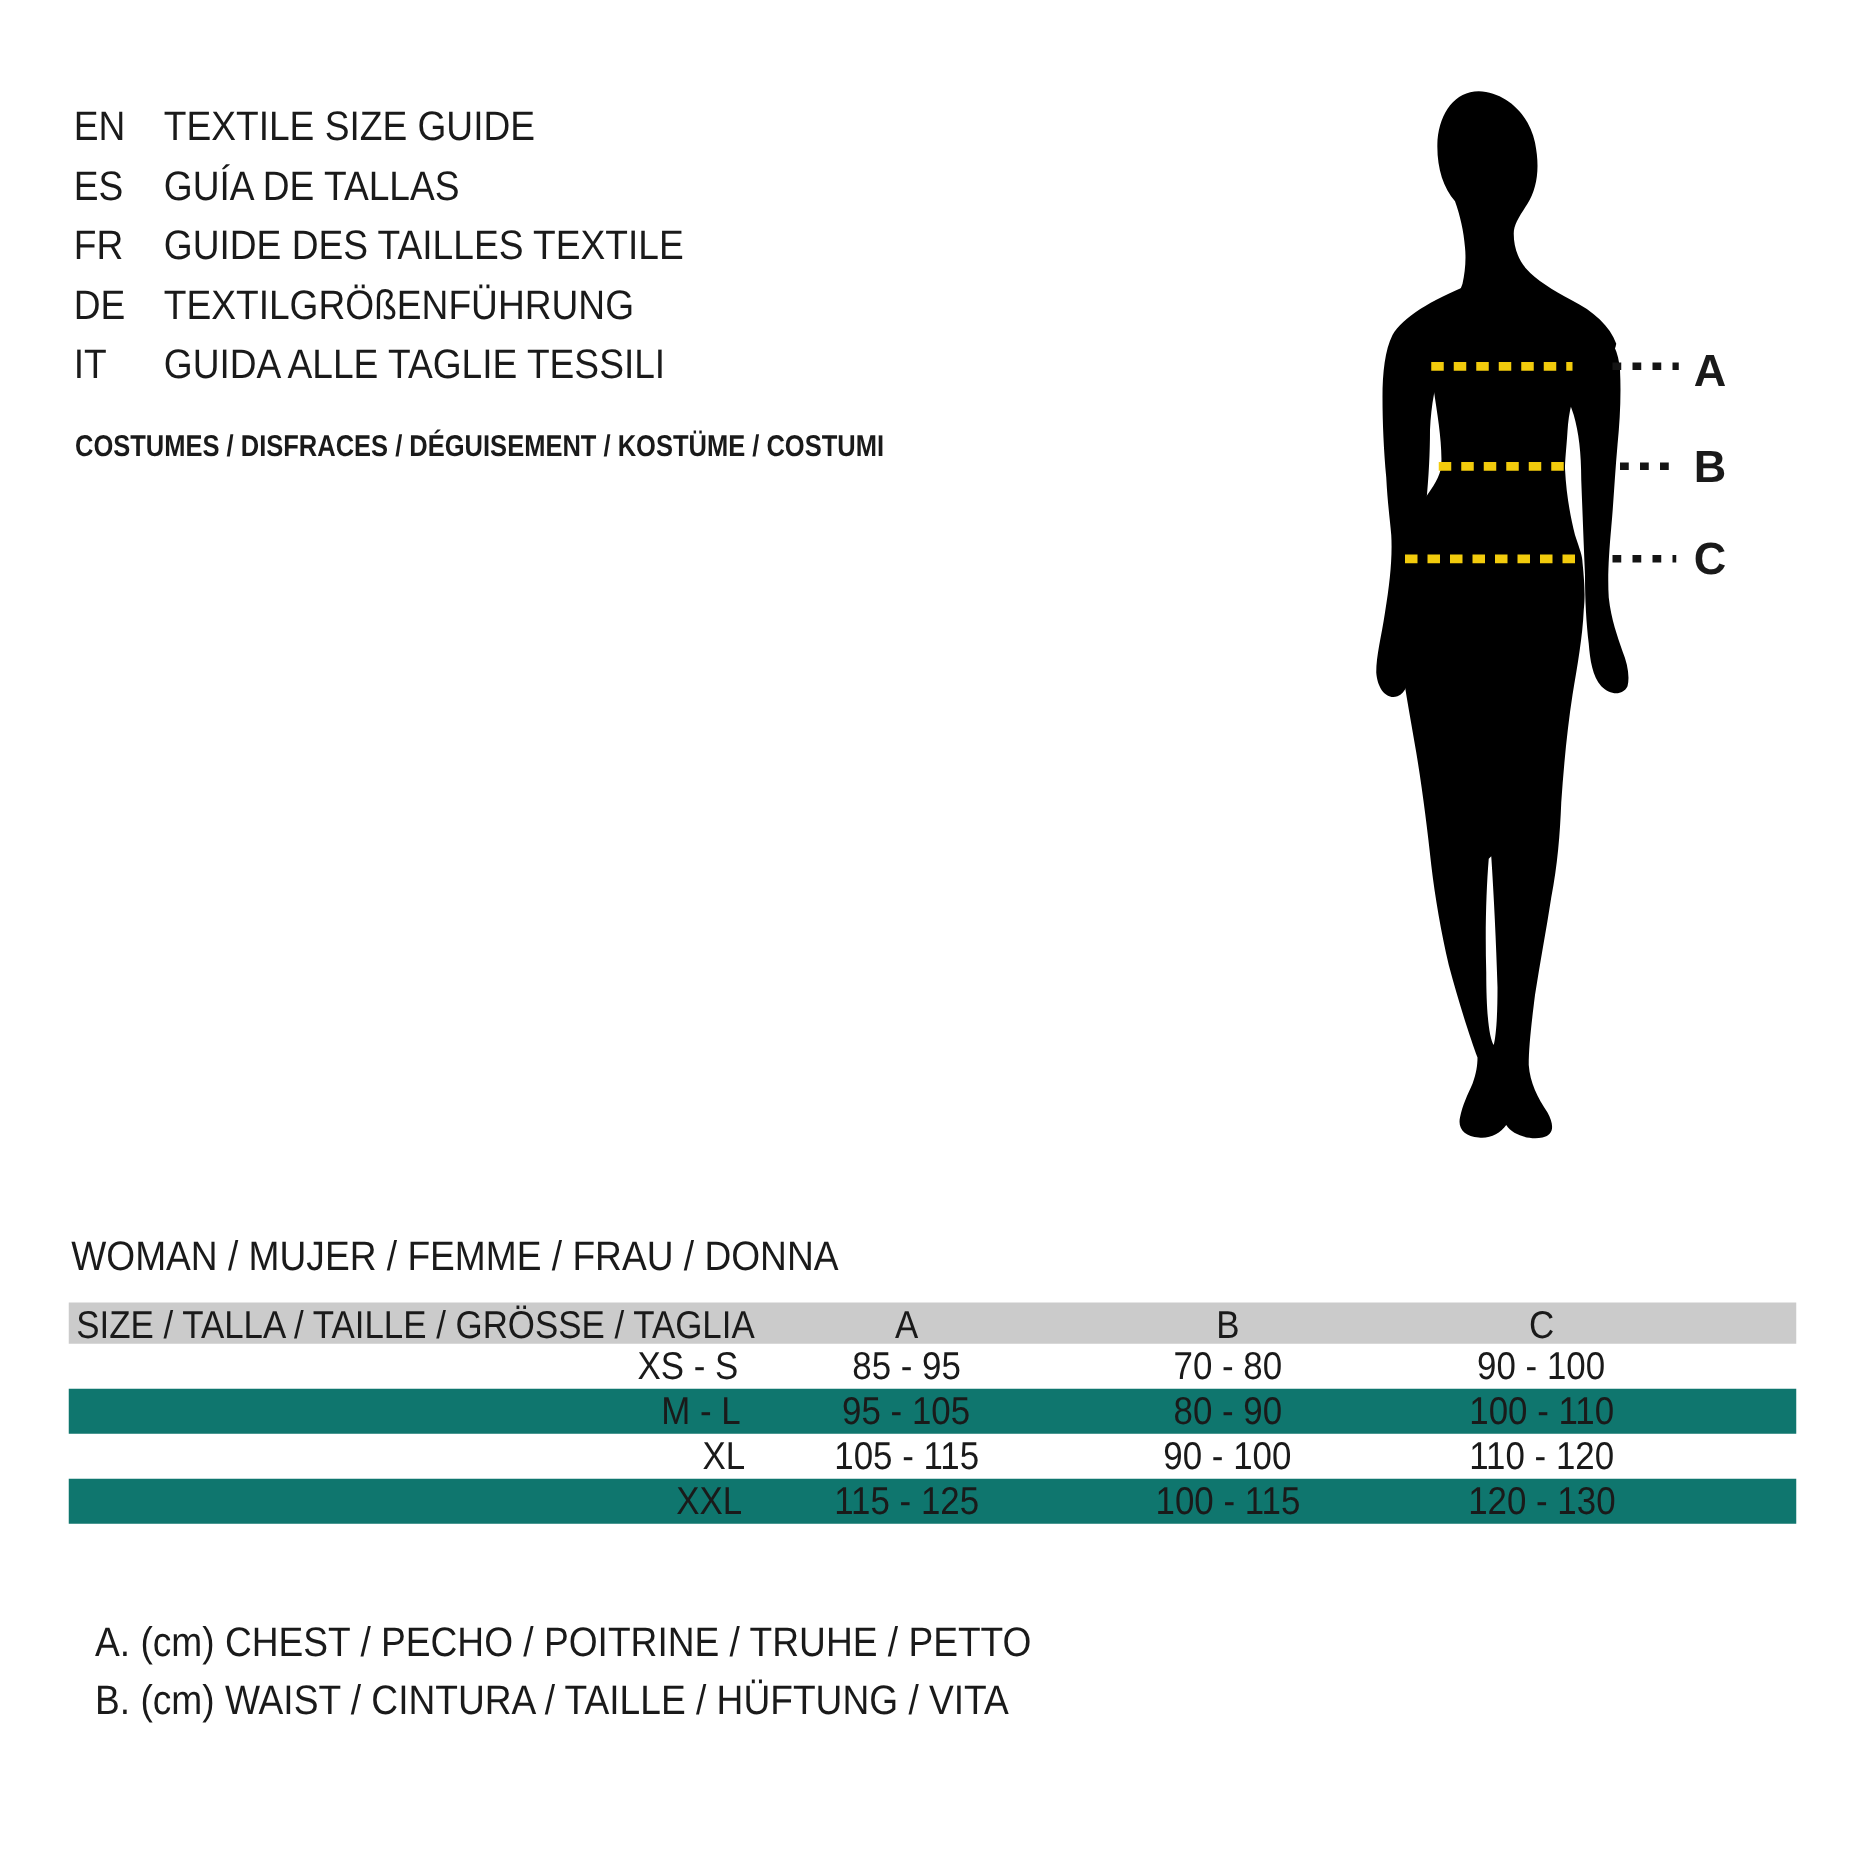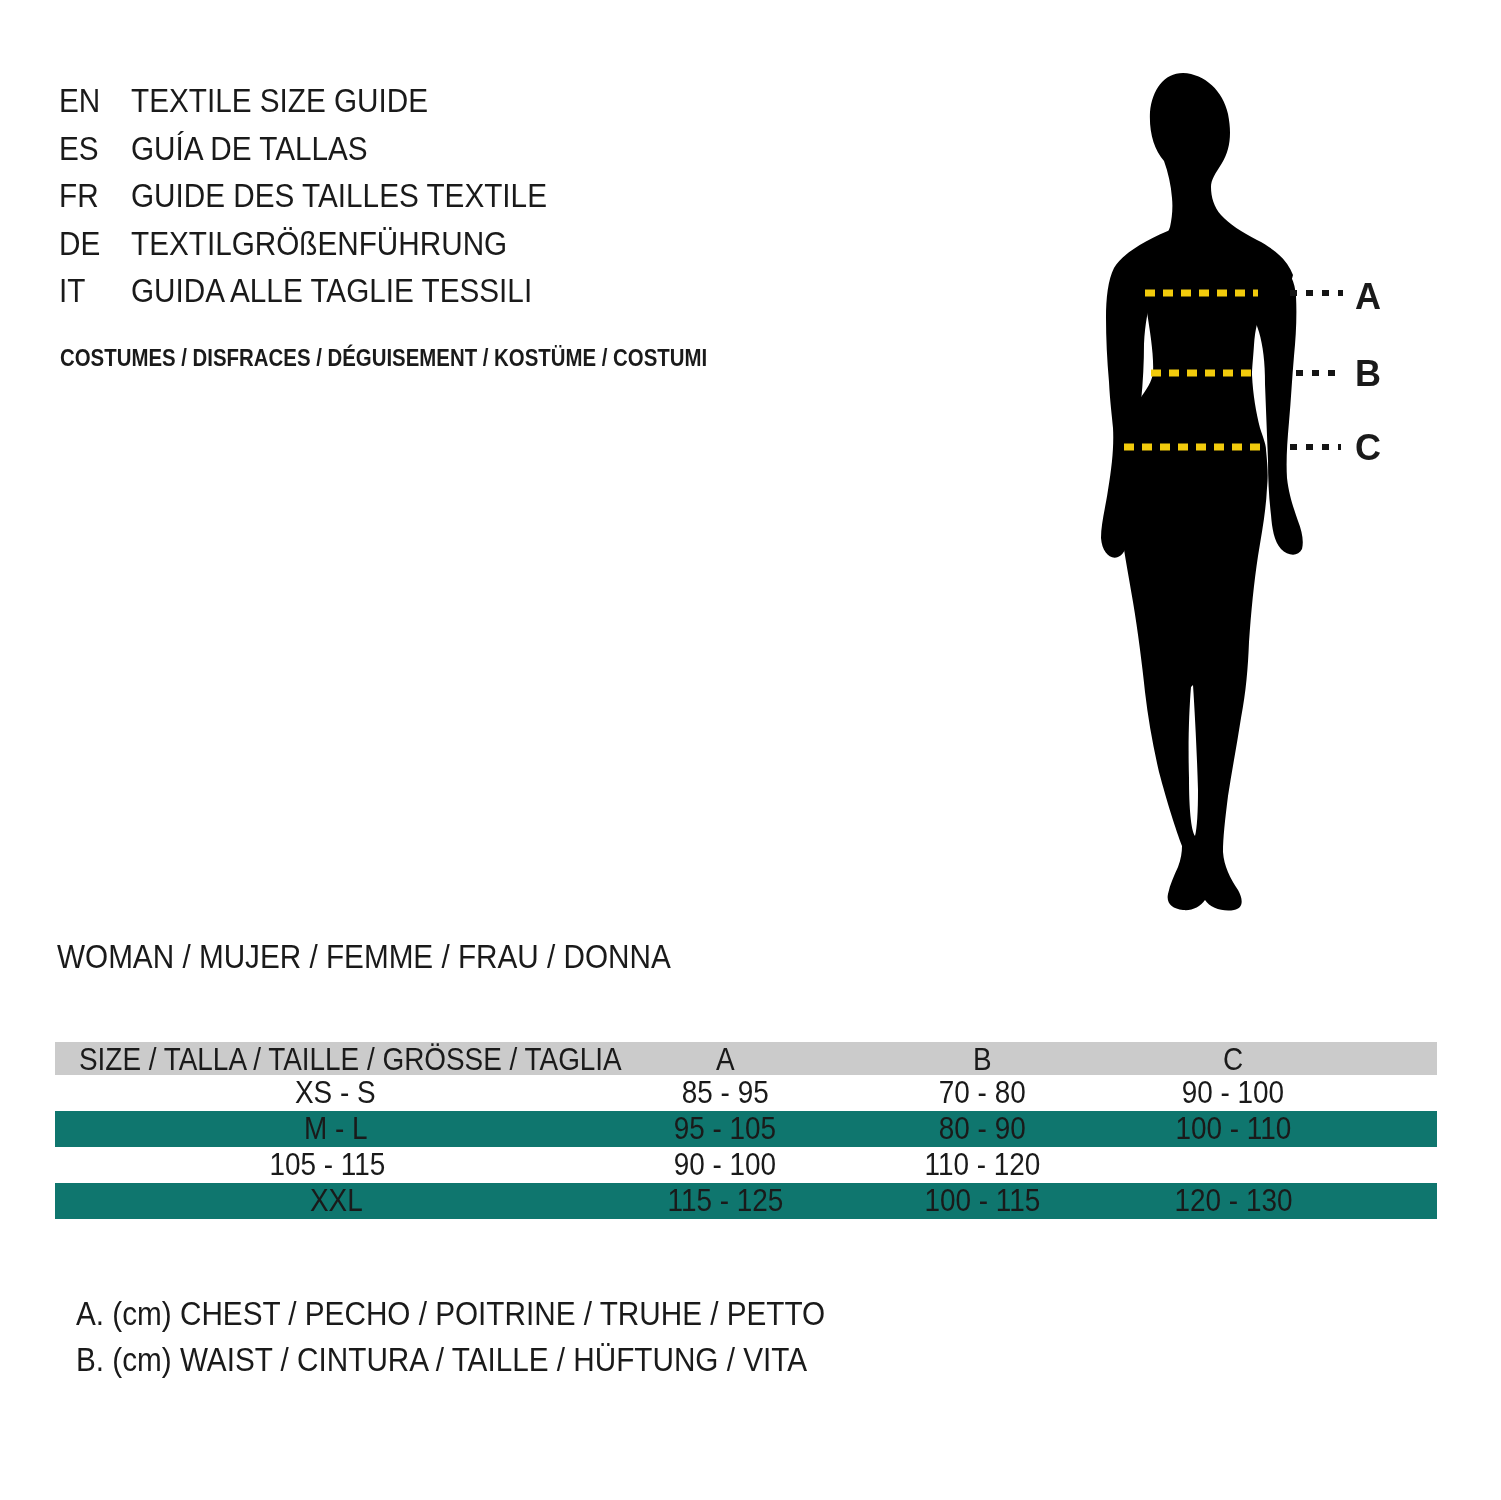--- a/index.html
+++ b/index.html
@@ -19,29 +19,29 @@
   .lang-list{left:59px;top:81px;font-size:33px;}
   .lang-row{display:grid;grid-template-columns:72px auto;height:47.5px;line-height:40px;}
 
   
   .category{left:60px;top:338px;font-size:24px;line-height:40px;}
 
   
   .figure-wrap{left:1060px;top:60px;width:340px;height:900px;}
 
   
-  .section-title{left:57px;top:938px;font-size:33px;line-height:38px;}
+  .section-title{left:57px;top:986px;font-size:33px;line-height:38px;}
 
   
   .size-table{left:55px;top:1042px;width:1382px;font-size:31px;}
   .t-row{display:grid;grid-template-columns:545px 250px 264px 238px 85px;align-items:center;}
   .t-head{height:33px;background:#cbcbcb;}
   .t-body{height:36px;text-decoration:underline;}
   .t-alt{background:#0f766e;}
-  .c-size{text-align:center;padding-left:24px;}
+  .c-size{text-align:right;padding-left:6px;}
   .c-num{text-align:center;}
 
   
   .legend{left:58px;top:1294px;font-size:33px;margin-left:18px;}
   .legend-row{height:46px;line-height:40px;}
 </style>
 </head>
 <body>
 
 <div class="abs lang-list">
@@ -193,20 +193,21 @@
 
   <div class="t-row t-body t-alt">
     <div class="c-size"><span class="cnd">M - L</span></div>
     <div class="c-num"><span class="cndc">95 - 105</span></div>
     <div class="c-num"><span class="cndc">80 - 90</span></div>
     <div class="c-num"><span class="cndc">100 - 110</span></div>
     <div></div>
   </div>
 
   <div class="t-row t-body">
+    <div class="c-size"><span class="cnd">XL</span></div>
     <div class="c-num"><span class="cndc">105 - 115</span></div>
     <div class="c-num"><span class="cndc">90 - 100</span></div>
     <div class="c-num"><span class="cndc">110 - 120</span></div>
     <div></div>
   </div>
 
   <div class="t-row t-body t-alt">
     <div class="c-size"><span class="cnd">XXL</span></div>
     <div class="c-num"><span class="cndc">115 - 125</span></div>
     <div class="c-num"><span class="cndc">100 - 115</span></div>

